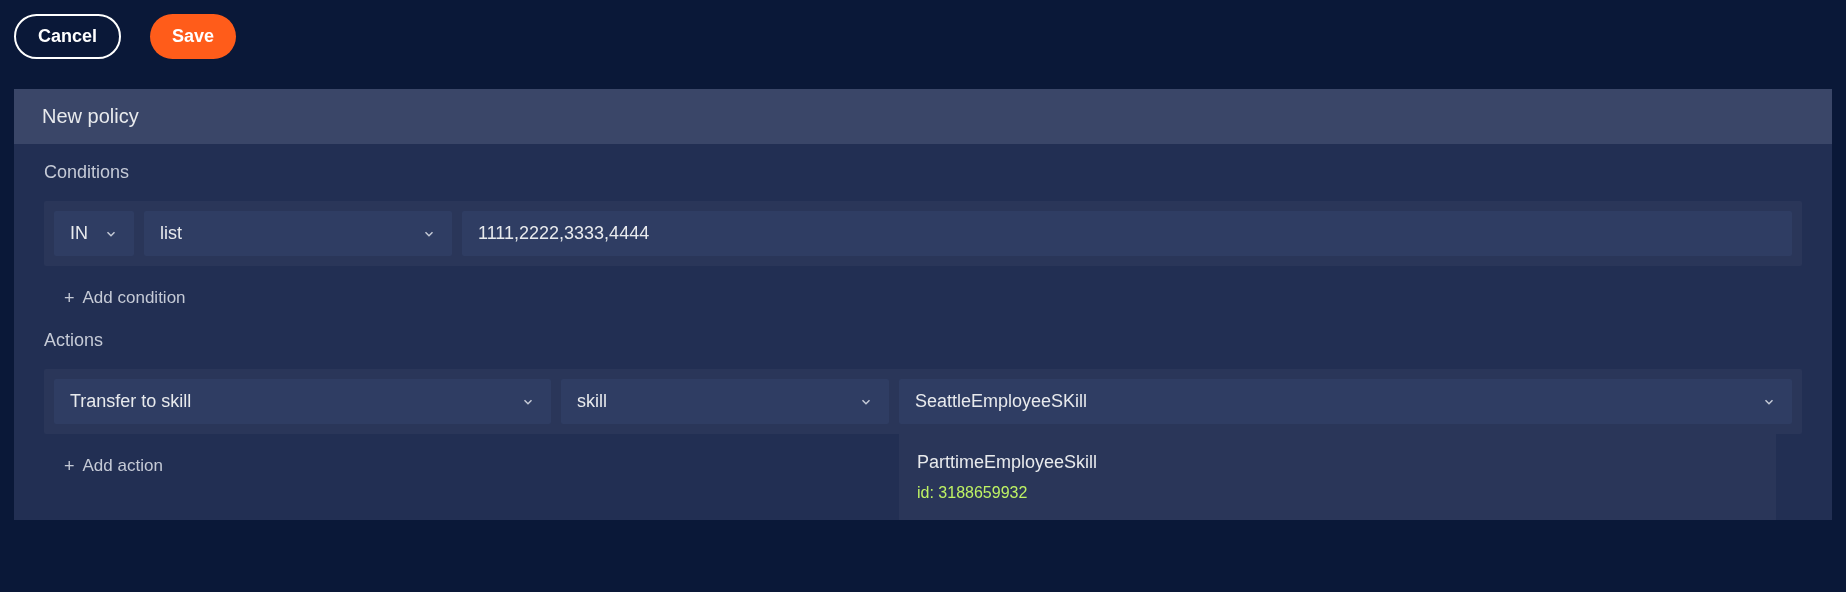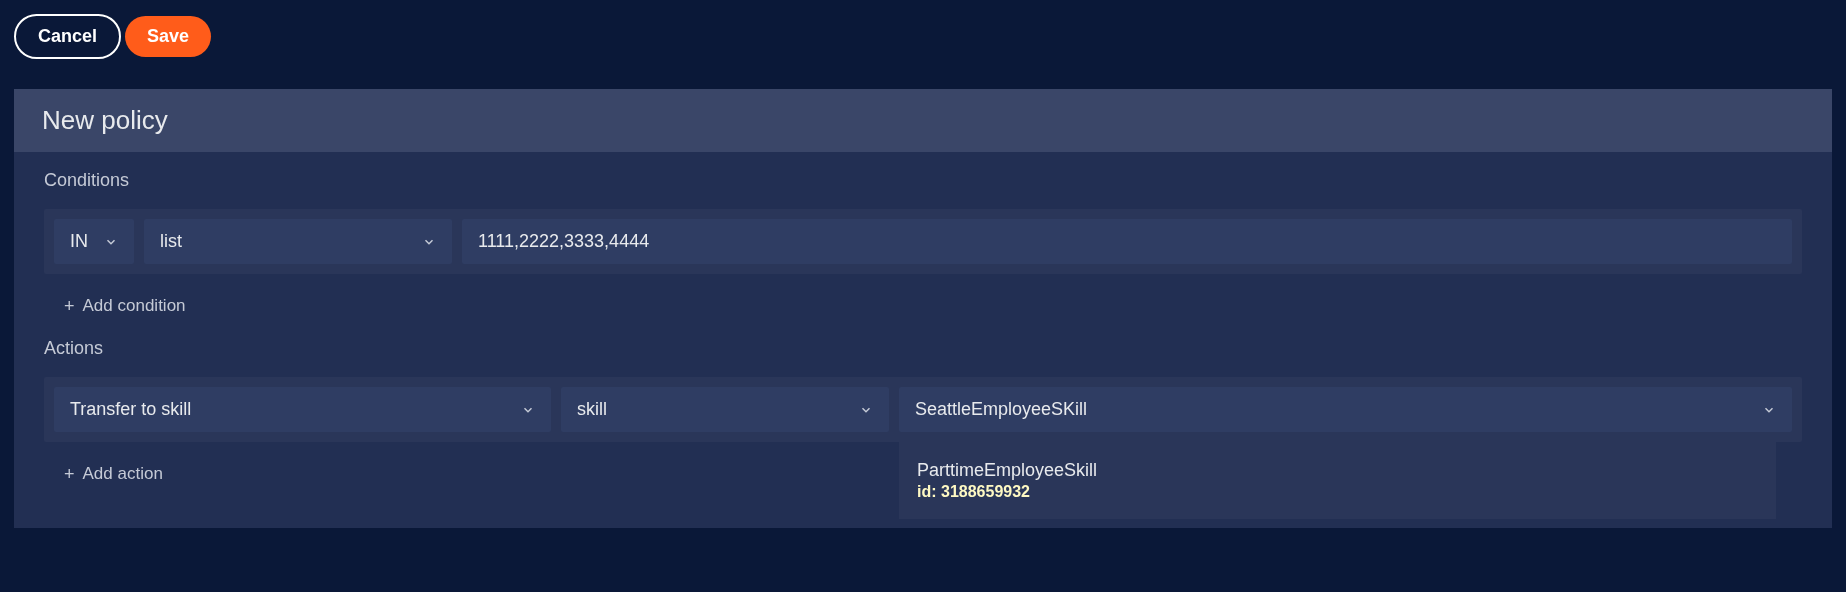--- a/index.html
+++ b/index.html
@@ -10,24 +10,23 @@
     body {
       background-color: #0a1838;
       font-family: -apple-system, BlinkMacSystemFont, 'Segoe UI', Arial, sans-serif;
       color: #e8eaed;
       padding: 14px;
       width: 1846px;
       min-height: 592px;
     }
     .top-bar {
       display: flex;
-      gap: 4px;
+      gap: 29px;
       margin-bottom: 30px;
       padding-left: 0;
-      align-items: center;
     }
     .btn {
       font-size: 18px;
       font-weight: 600;
       padding: 10px 22px;
       border-radius: 24px;
       cursor: pointer;
       border: none;
     }
     .btn-cancel {
@@ -39,21 +38,21 @@
       background: #ff5c1a;
       color: #ffffff;
     }
     .panel {
       background-color: #222f53;
       padding: 0 0 40px 0;
     }
     .panel-header {
       background-color: #3a4668;
       padding: 16px 28px;
-      font-size: 26px;
+      font-size: 20px;
       color: #e8eaed;
     }
     .section {
       padding: 18px 30px 0 30px;
     }
     .section-label {
       font-size: 18px;
       color: #c5cad6;
       margin-bottom: 18px;
     }
@@ -126,23 +125,22 @@
     .dropdown-item {
       padding: 10px 18px;
       cursor: pointer;
     }
     .dropdown-item-name {
       font-size: 18px;
       color: #e8eaed;
     }
     .dropdown-item-id {
       font-size: 16px;
-      color: #fef9c3;
-      margin-top: 2px;
-      font-weight: bold;
+      color: #bef264;
+      margin-top: 11px;
     }
     .chevron svg {
       width: 14px;
       height: 14px;
       display: block;
     }
   </style>
 </head>
 <body>
 

